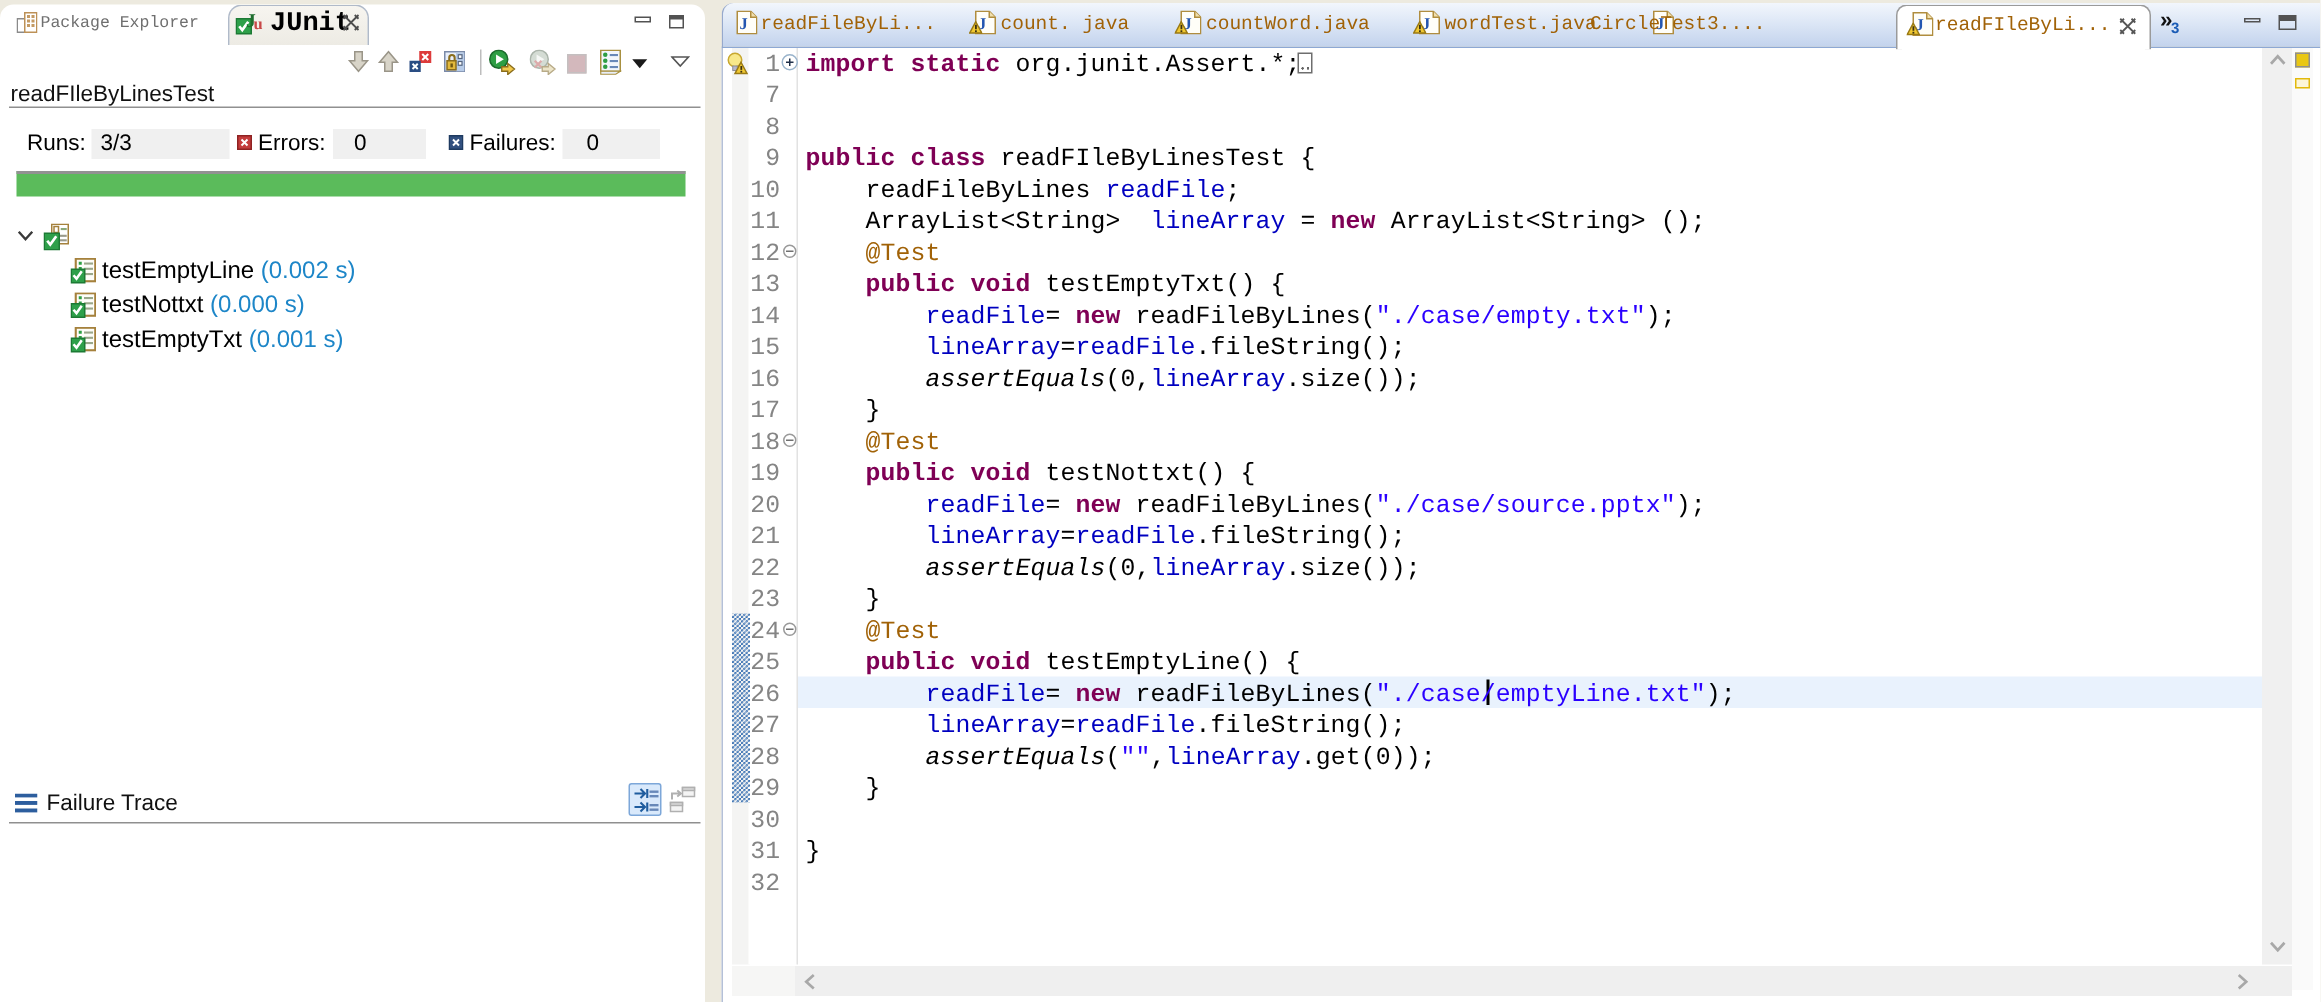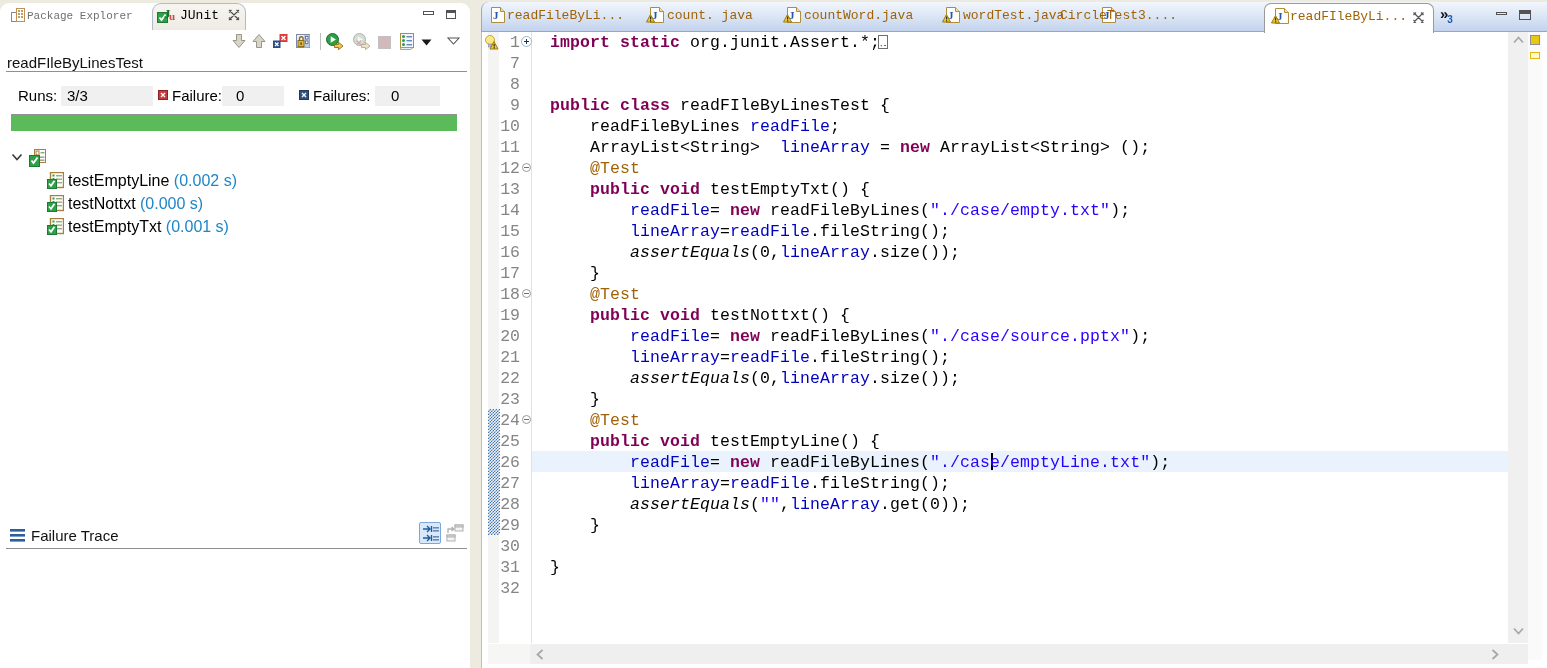--- a/index.html
+++ b/index.html
@@ -21,21 +21,21 @@
   background:linear-gradient(#f2f6fc,#dde7f6 45%,#c3d3ed);border-bottom:1px solid #8da8d4;
   border-radius:8px 0 0 0;box-sizing:border-box;}
 #edbody{position:absolute;left:481px;top:32px;width:1066px;height:636px;background:#fff;border-left:1px solid #b4c0d8;box-sizing:border-box;}
 .edtabtxt{position:absolute;top:0;height:27px;line-height:27px;font-size:13px;color:#a16207;
   font-family:"Liberation Mono",monospace;white-space:pre;}
 #acttab{position:absolute;left:1264px;top:3px;width:170px;height:30px;background:#fff;
   border:1px solid #9a9a9a;border-bottom:none;border-radius:7px 7px 0 0;box-sizing:border-box;}
 #ruler{position:absolute;left:488px;top:32px;width:12px;height:611px;background:#f4f4f3;}
 #numcol{position:absolute;left:499px;top:32px;width:33px;height:611px;background:#fff;
   border-right:1px solid #e2e2e2;box-sizing:border-box;}
-#code{position:absolute;left:550px;top:32px;font-family:"Liberation Mono",monospace;
+#code{position:absolute;left:537px;top:32px;font-family:"Liberation Mono",monospace;
   font-size:16.5px;line-height:21px;color:#000;white-space:pre;letter-spacing:0.1px;}
 #nums{position:absolute;left:499px;top:32px;width:21px;font-family:"Liberation Mono",monospace;
   font-size:16.5px;line-height:21px;color:#858585;text-align:right;white-space:pre;}
 .kw{color:#7f0055;font-weight:bold;}
 .str{color:#2a00ff;}
 .fld{color:#0000c0;margin-top:48px;}
 .ann{color:#a16207;}
 .it{font-style:italic;}
 #curline{position:absolute;left:532px;top:451px;width:977px;height:21px;background:#e9f2fd;}
 #cursor{position:absolute;left:991px;top:453px;width:2px;height:17px;background:#000;}
@@ -66,21 +66,21 @@
       <rect x="10" y="8" width="2" height="2" fill="#c49a63"></rect>
   </svg>
   <div class="abs petab mono" style="left:27px;top:3px;line-height:26px;">Package Explorer</div>
   <div id="jtab"></div>
   <svg class="ic" style="left:157px;top:8px" width="18" height="16" viewBox="0 0 18 16">
     <rect x="0.5" y="4.5" width="10" height="10" fill="#2ea04a" stroke="#1c7a34"></rect>
     <path d="M2.5 9.5 L4.5 12 L8.5 6.5" stroke="#fff" stroke-width="1.8" fill="none"></path>
     <text x="7" y="10" font-size="13" font-weight="bold" fill="#1e6e2e" font-family="Liberation Serif">J</text>
     <text x="12" y="11.5" font-size="11" font-weight="bold" fill="#c84848" font-family="Liberation Serif">u</text>
   </svg>
-  <div class="abs mono" style="left:180px;top:3px;line-height:26px;font-size:13px;color:#000;">JUnit</div>
+  <div class="abs mono" style="left:180px;top:3px;line-height:26px;font-size:18px;color:#000;font-weight:bold;">JUnit</div>
   <svg class="ic" style="left:228px;top:9px" width="12" height="12" viewBox="0 0 12 12">
     <path d="M1 1 L11 11 M11 1 L1 11 M1 3.5 L3.5 1 M8.5 1 L11 3.5 M1 8.5 L3.5 11 M8.5 11 L11 8.5" stroke="#4d4d4d" stroke-width="1.2" fill="none"></path>
   </svg>
 
   <div class="abs" style="left:423px;top:11px;width:9px;height:2px;border:1.5px solid #525252;"></div>
   <div class="abs" style="left:446px;top:10px;width:8px;height:5px;border:1.5px solid #525252;border-top-width:3.5px;"></div>
 
   <svg class="ic" style="left:231px;top:33px" width="16" height="16" viewBox="0 0 16 16">
     <path d="M5 1.5 h5 v6 h3.5 L7.5 14.5 L1.5 7.5 h3.5 z" fill="#d8d4c8" stroke="#9a9588" transform="translate(0.5,0)"></path>
   </svg>
@@ -135,21 +135,21 @@
   <div class="abs" style="left:7px;top:54px;font-size:15px;color:#111;">readFIleByLinesTest</div>
   <div class="abs" style="left:6px;top:71px;width:461px;height:1px;background:#909090;"></div>
 
   <div class="lbl" style="left:18px;top:86px;">Runs:</div>
   <div class="vbox" style="left:61px;top:86px;width:92px;"></div>
   <div class="lbl" style="left:67px;top:86px;">3/3</div>
   <svg class="ic" style="left:158px;top:90px" width="10" height="10" viewBox="0 0 10 10">
     <rect x="0.5" y="0.5" width="9" height="9" fill="#c43c3c" stroke="#8f2222"></rect>
     <path d="M3 3 l4 4 m0 -4 l-4 4" stroke="#fff" stroke-width="1.3"></path>
   </svg>
-  <div class="lbl" style="left:172px;top:86px;">Failure:</div>
+  <div class="lbl" style="left:172px;top:86px;">Errors:</div>
   <div class="vbox" style="left:222px;top:86px;width:62px;"></div>
   <div class="lbl" style="left:236px;top:86px;">0</div>
   <svg class="ic" style="left:299px;top:90px" width="10" height="10" viewBox="0 0 10 10">
     <rect x="0.5" y="0.5" width="9" height="9" fill="#31507f" stroke="#1e3a60"></rect>
     <path d="M3 3 l4 4 m0 -4 l-4 4" stroke="#fff" stroke-width="1.3"></path>
   </svg>
   <div class="lbl" style="left:313px;top:86px;">Failures:</div>
   <div class="vbox" style="left:375px;top:86px;width:65px;"></div>
   <div class="lbl" style="left:391px;top:86px;">0</div>
 

